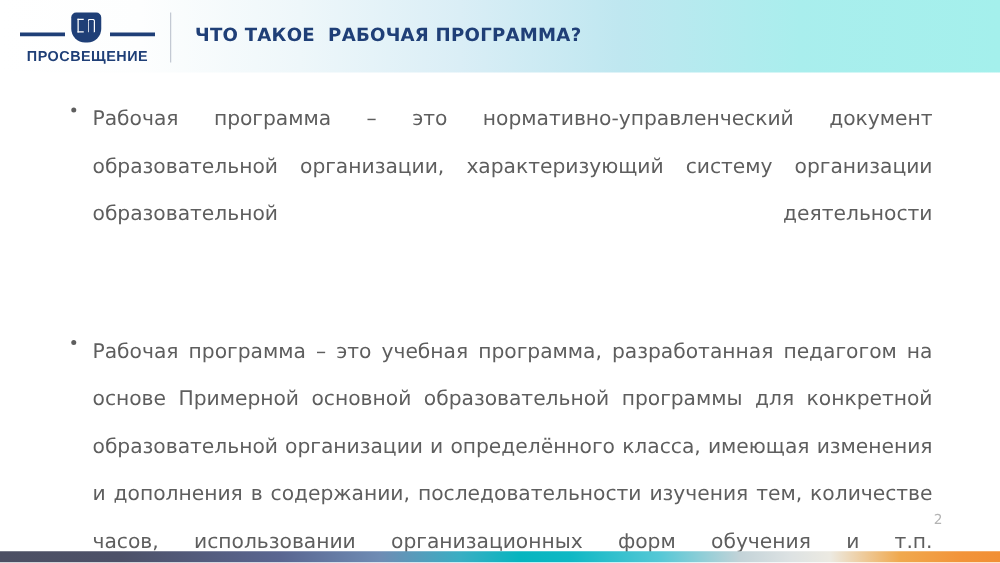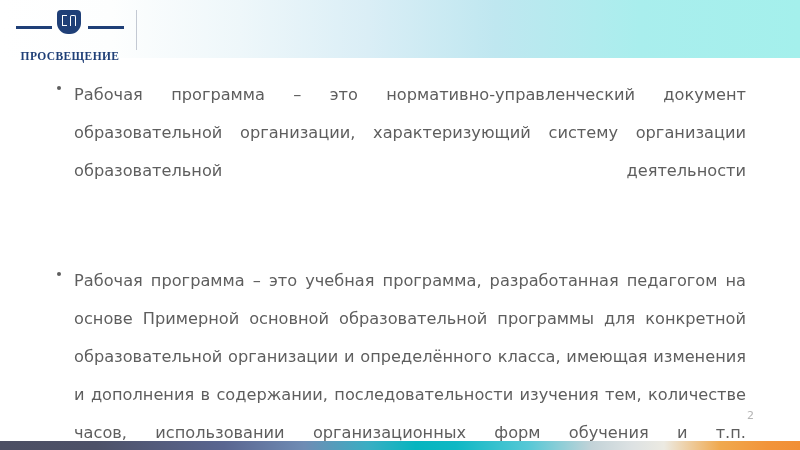--- a/index.html
+++ b/index.html
@@ -85,24 +85,24 @@
     left: 13px;
     top: 5px;
     width: 6px;
     height: 11px;
     border: 1.5px solid #ffffff;
     border-bottom: none;
     border-radius: 2px 2px 0 0;
     box-sizing: border-box;
   }
   .logo-word {
-    margin-top: 16px;
+    margin-top: 6px;
     width: 108px;
     text-align: center;
-    font-family: Liberation Serif, serif;
+    font-family: Liberation Sans, sans-serif;
     font-weight: bold;
     font-size: 11.5px;
     letter-spacing: 0.4px;
     color: #1f3f77;
     white-space: nowrap;
   }
 
   .header-divider {
     position: absolute;
     left: 136px;
@@ -208,20 +208,21 @@
       <div class="logo-emblem-row">
         <div class="logo-rule left"></div>
         <div class="logo-shield"></div>
         <div class="logo-rule right"></div>
       </div>
       <div class="logo-word">ПРОСВЕЩЕНИЕ</div>
     </div>
 
     <div class="header-divider"></div>
 
+    <div class="header-title">ЧТО ТАКОЕ  РАБОЧАЯ ПРОГРАММА?</div>
   </div>
 
   <div class="content">
 
     <div class="bullet-para">
       <span class="dot"></span>
       <span class="txt">Рабочая программа – это нормативно-управленческий документ образовательной организации, характеризующий систему организации образовательной деятельности</span>
     </div>
 
     <div class="bullet-para">

